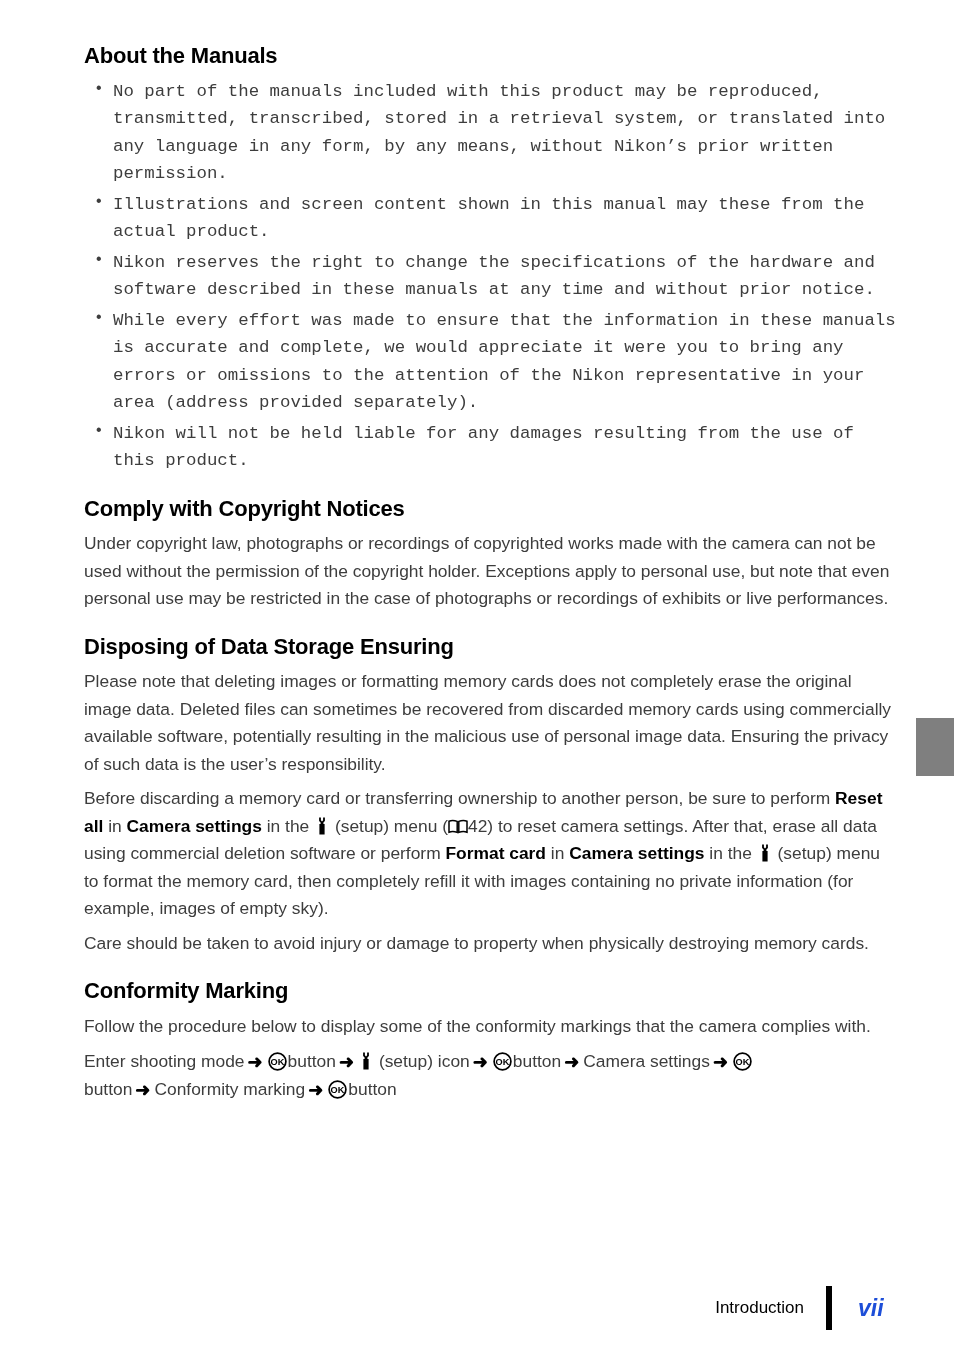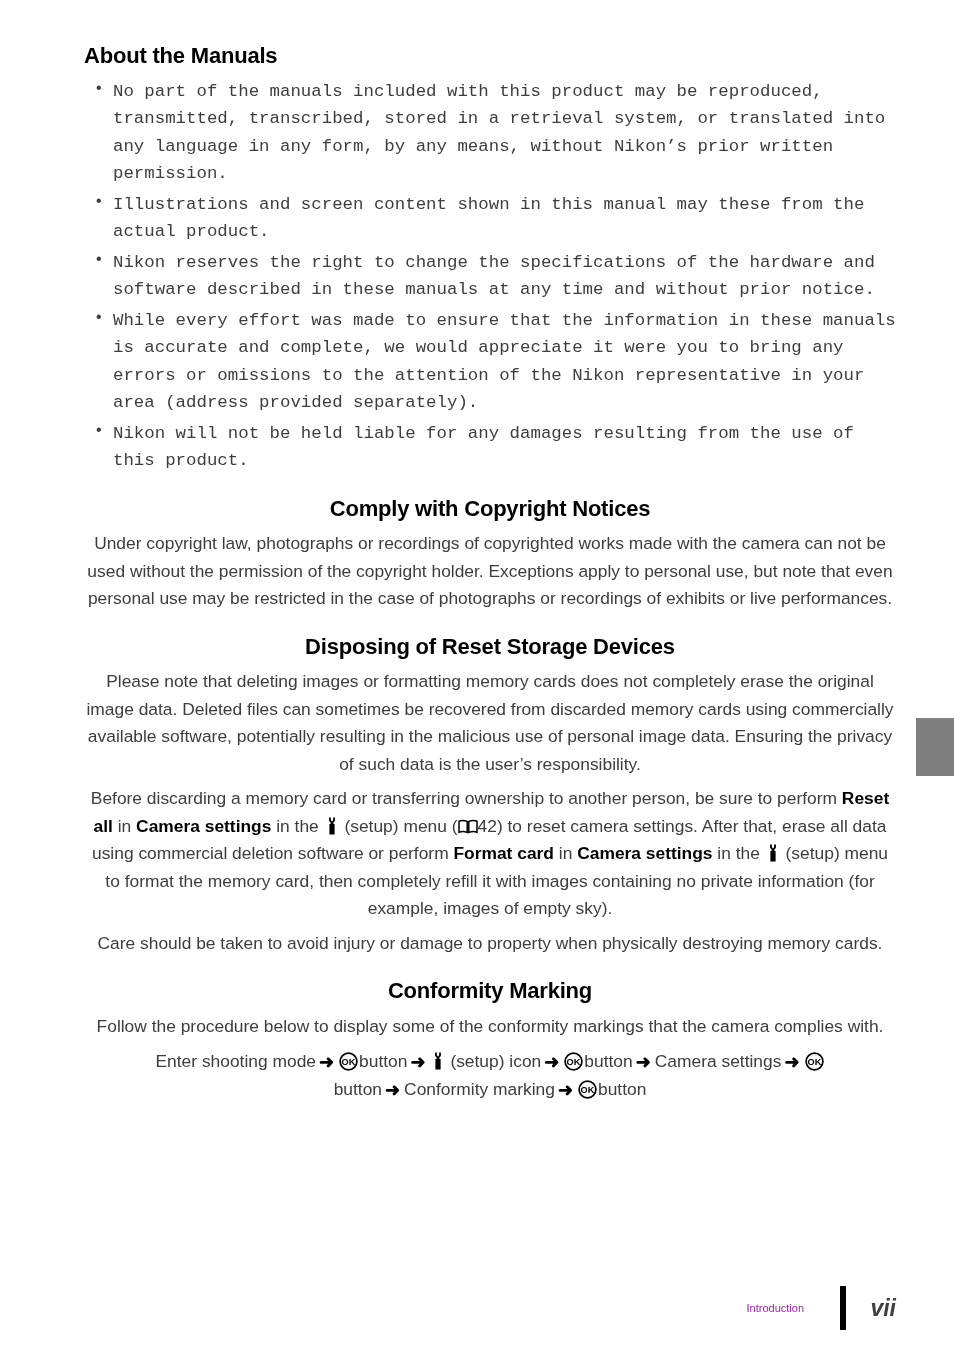--- a/index.html
+++ b/index.html
@@ -36,21 +36,21 @@
     width: 812px;
   }
   h2.heading {
     font-size: 22px;
     font-weight: bold;
     color: #000000;
     margin: 0 0 9px 0;
     letter-spacing: -0.2px;
     line-height: 1.12;
   }
-  .sect + .sect { margin-top: 22px; text-align: center; }
+  .sect + .sect { margin-top: 22px; }
   ul.bullets {
     list-style: none;
     margin: 0;
     padding: 0;
   }
   ul.bullets li {
     position: relative;
     padding-left: 29px;
     margin-bottom: 3px;
     font-size: 17.4px;
@@ -126,37 +126,36 @@
   }
   .footer-inner {
     position: absolute;
     right: 58px;
     top: 0;
     display: flex;
     align-items: center;
     height: 44px;
   }
   .footer-label {
-    font-size: 11px;
-    color: #a21caf;
-    padding-right: 36px;
+    font-size: 17px;
+    color: #000000;
+    padding-right: 22px;
   }
   .footer-rule {
     width: 6px;
     height: 44px;
     background: #000000;
   }
   .footer-page {
     font-size: 23px;
     font-style: italic;
     font-weight: bold;
-    color: #404040;
-    padding-left: 12px;
+    color: #1d4ed8;
+    padding-left: 26px;
     min-width: 38px;
-    text-align: right;
   }
 </style>
 </head>
 <body>
 
 <div class="page">
 
   <div class="section-tab"></div>
 
   <div class="content">
@@ -171,21 +170,21 @@
         <li>Nikon will not be held liable for any damages resulting from the use of this product.</li>
       </ul>
     </div>
 
     <div class="sect">
       <h2 class="heading">Comply with Copyright Notices</h2>
       <p class="para">Under copyright law, photographs or recordings of copyrighted works made with the camera can not be used without the permission of the copyright holder. Exceptions apply to personal use, but note that even personal use may be restricted in the case of photographs or recordings of exhibits or live performances.</p>
     </div>
 
     <div class="sect">
-      <h2 class="heading">Disposing of Reset Storage Devices</h2>
+      <h2 class="heading">Disposing of Data Storage Ensuring</h2>
 
       <p class="para">Please note that deleting images or formatting memory cards does not completely erase the original image data. Deleted files can sometimes be recovered from discarded memory cards using commercially available software, potentially resulting in the malicious use of personal image data. Ensuring the privacy of such data is the user’s responsibility.</p>
 
       <p class="para">
         <span>Before discarding a memory card or transferring ownership to another person, be sure to perform </span><strong>Reset all</strong><span> in </span><strong>Camera settings</strong><span> in the </span><span class="ico ico-wrench"><svg viewBox="0 0 14 18" width="14" height="18" aria-hidden="true">
               <path fill="#000" d="M4.1 0.6 L4.1 4.0 L5.6 5.6 L5.6 7.1 L4.4 7.1 L4.4 17.4 L9.6 17.4 L9.6 7.1 L8.4 7.1 L8.4 5.6 L9.9 4.0 L9.9 0.6 L8.1 0.6 L8.1 3.3 L7.0 4.4 L5.9 3.3 L5.9 0.6 Z"></path>
             </svg></span><span> (setup) menu (</span><span class="ico ico-book"><svg viewBox="0 0 20 15" width="20" height="15" aria-hidden="true">
               <path fill="none" stroke="#000" stroke-width="1.5" d="M1 2.2 C3.4 1.1 6.2 1.1 9.2 2.4 L9.2 13.4 C6.2 12.1 3.4 12.1 1 13.2 Z"></path>
               <path fill="none" stroke="#000" stroke-width="1.5" d="M19 2.2 C16.6 1.1 13.8 1.1 10.8 2.4 L10.8 13.4 C13.8 12.1 16.6 12.1 19 13.2 Z"></path>
             </svg></span><span>42</span><span>) to reset camera settings. After that, erase all data using commercial deletion software or perform </span><strong>Format card</strong><span> in </span><strong>Camera settings</strong><span> in the </span><span class="ico ico-wrench"><svg viewBox="0 0 14 18" width="14" height="18" aria-hidden="true">

